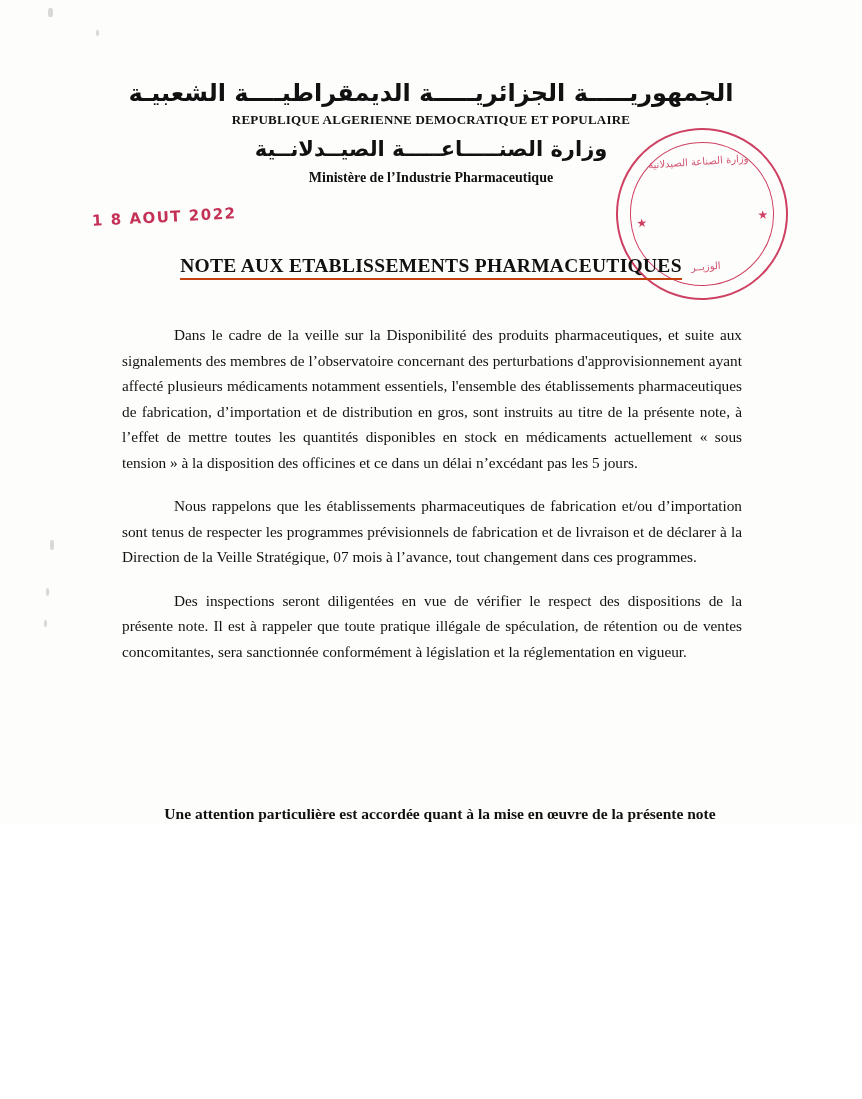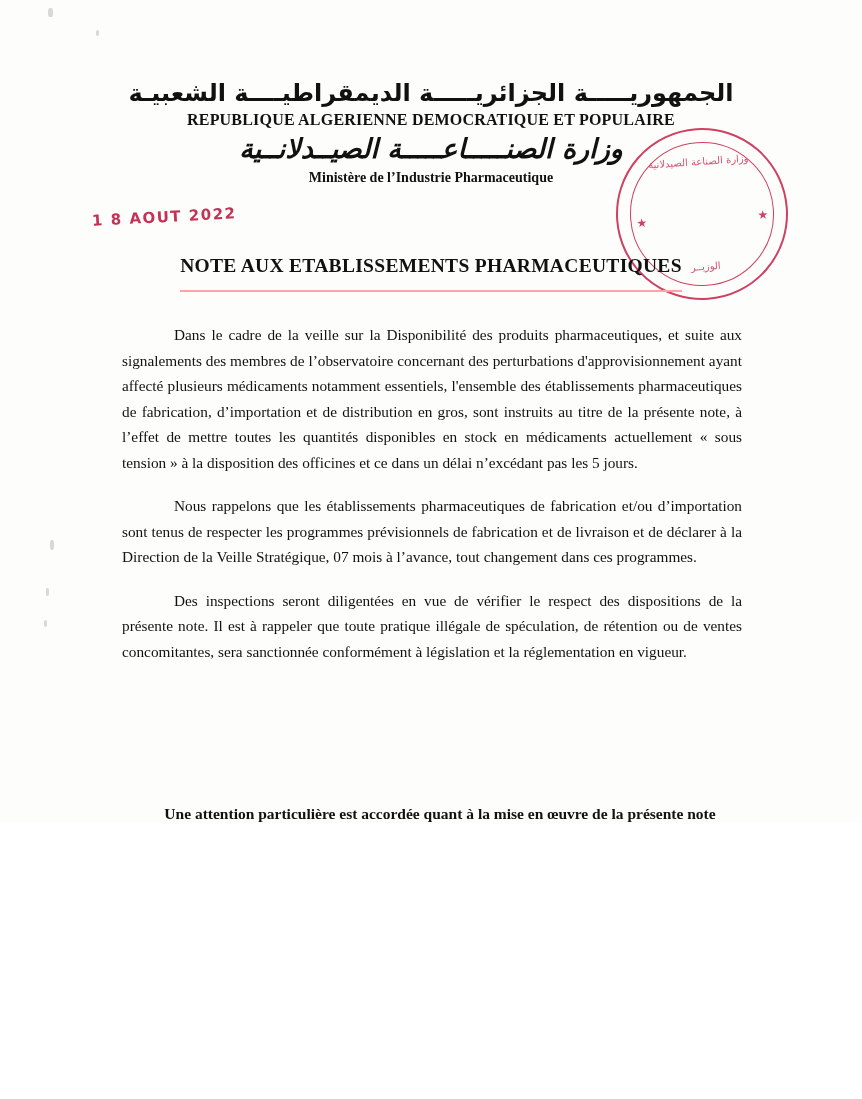--- a/index.html
+++ b/index.html
@@ -40,27 +40,26 @@
     font-family: "DejaVu Sans", sans-serif;
     direction: rtl;
     font-weight: bold;
     letter-spacing: 1px;
   }
   .ar1 {
     font-size: 24px;
     line-height: 30px;
   }
   .ar2 {
-    font-size: 27px;
+    font-size: 21px;
     line-height: 28px;
     margin-top: 4px;
-    font-style: italic;
   }
   .fr1 {
-    font-size: 16px;
+    font-size: 13px;
     font-weight: bold;
     line-height: 22px;
     letter-spacing: .2px;
     margin-top: 1px;
   }
   .fr2 {
     font-size: 14px;
     font-weight: bold;
     line-height: 26px;
     margin-top: 2px;
@@ -85,22 +84,22 @@
     position: absolute;
     left: 0;
     right: 0;
     top: 255px;
     text-align: center;
     font-size: 19.5px;
     font-weight: bold;
     letter-spacing: .3px;
   }
   .doc-title span {
-    border-bottom: 2px solid #fca5a5;
-    padding-bottom: 14px;
+    border-bottom: 2px solid #c2410c;
+    padding-bottom: 2px;
   }
 
   
   .body-text {
     position: absolute;
     left: 122px;
     width: 620px;
     top: 322px;
     font-size: 15.3px;
     line-height: 25.5px;

